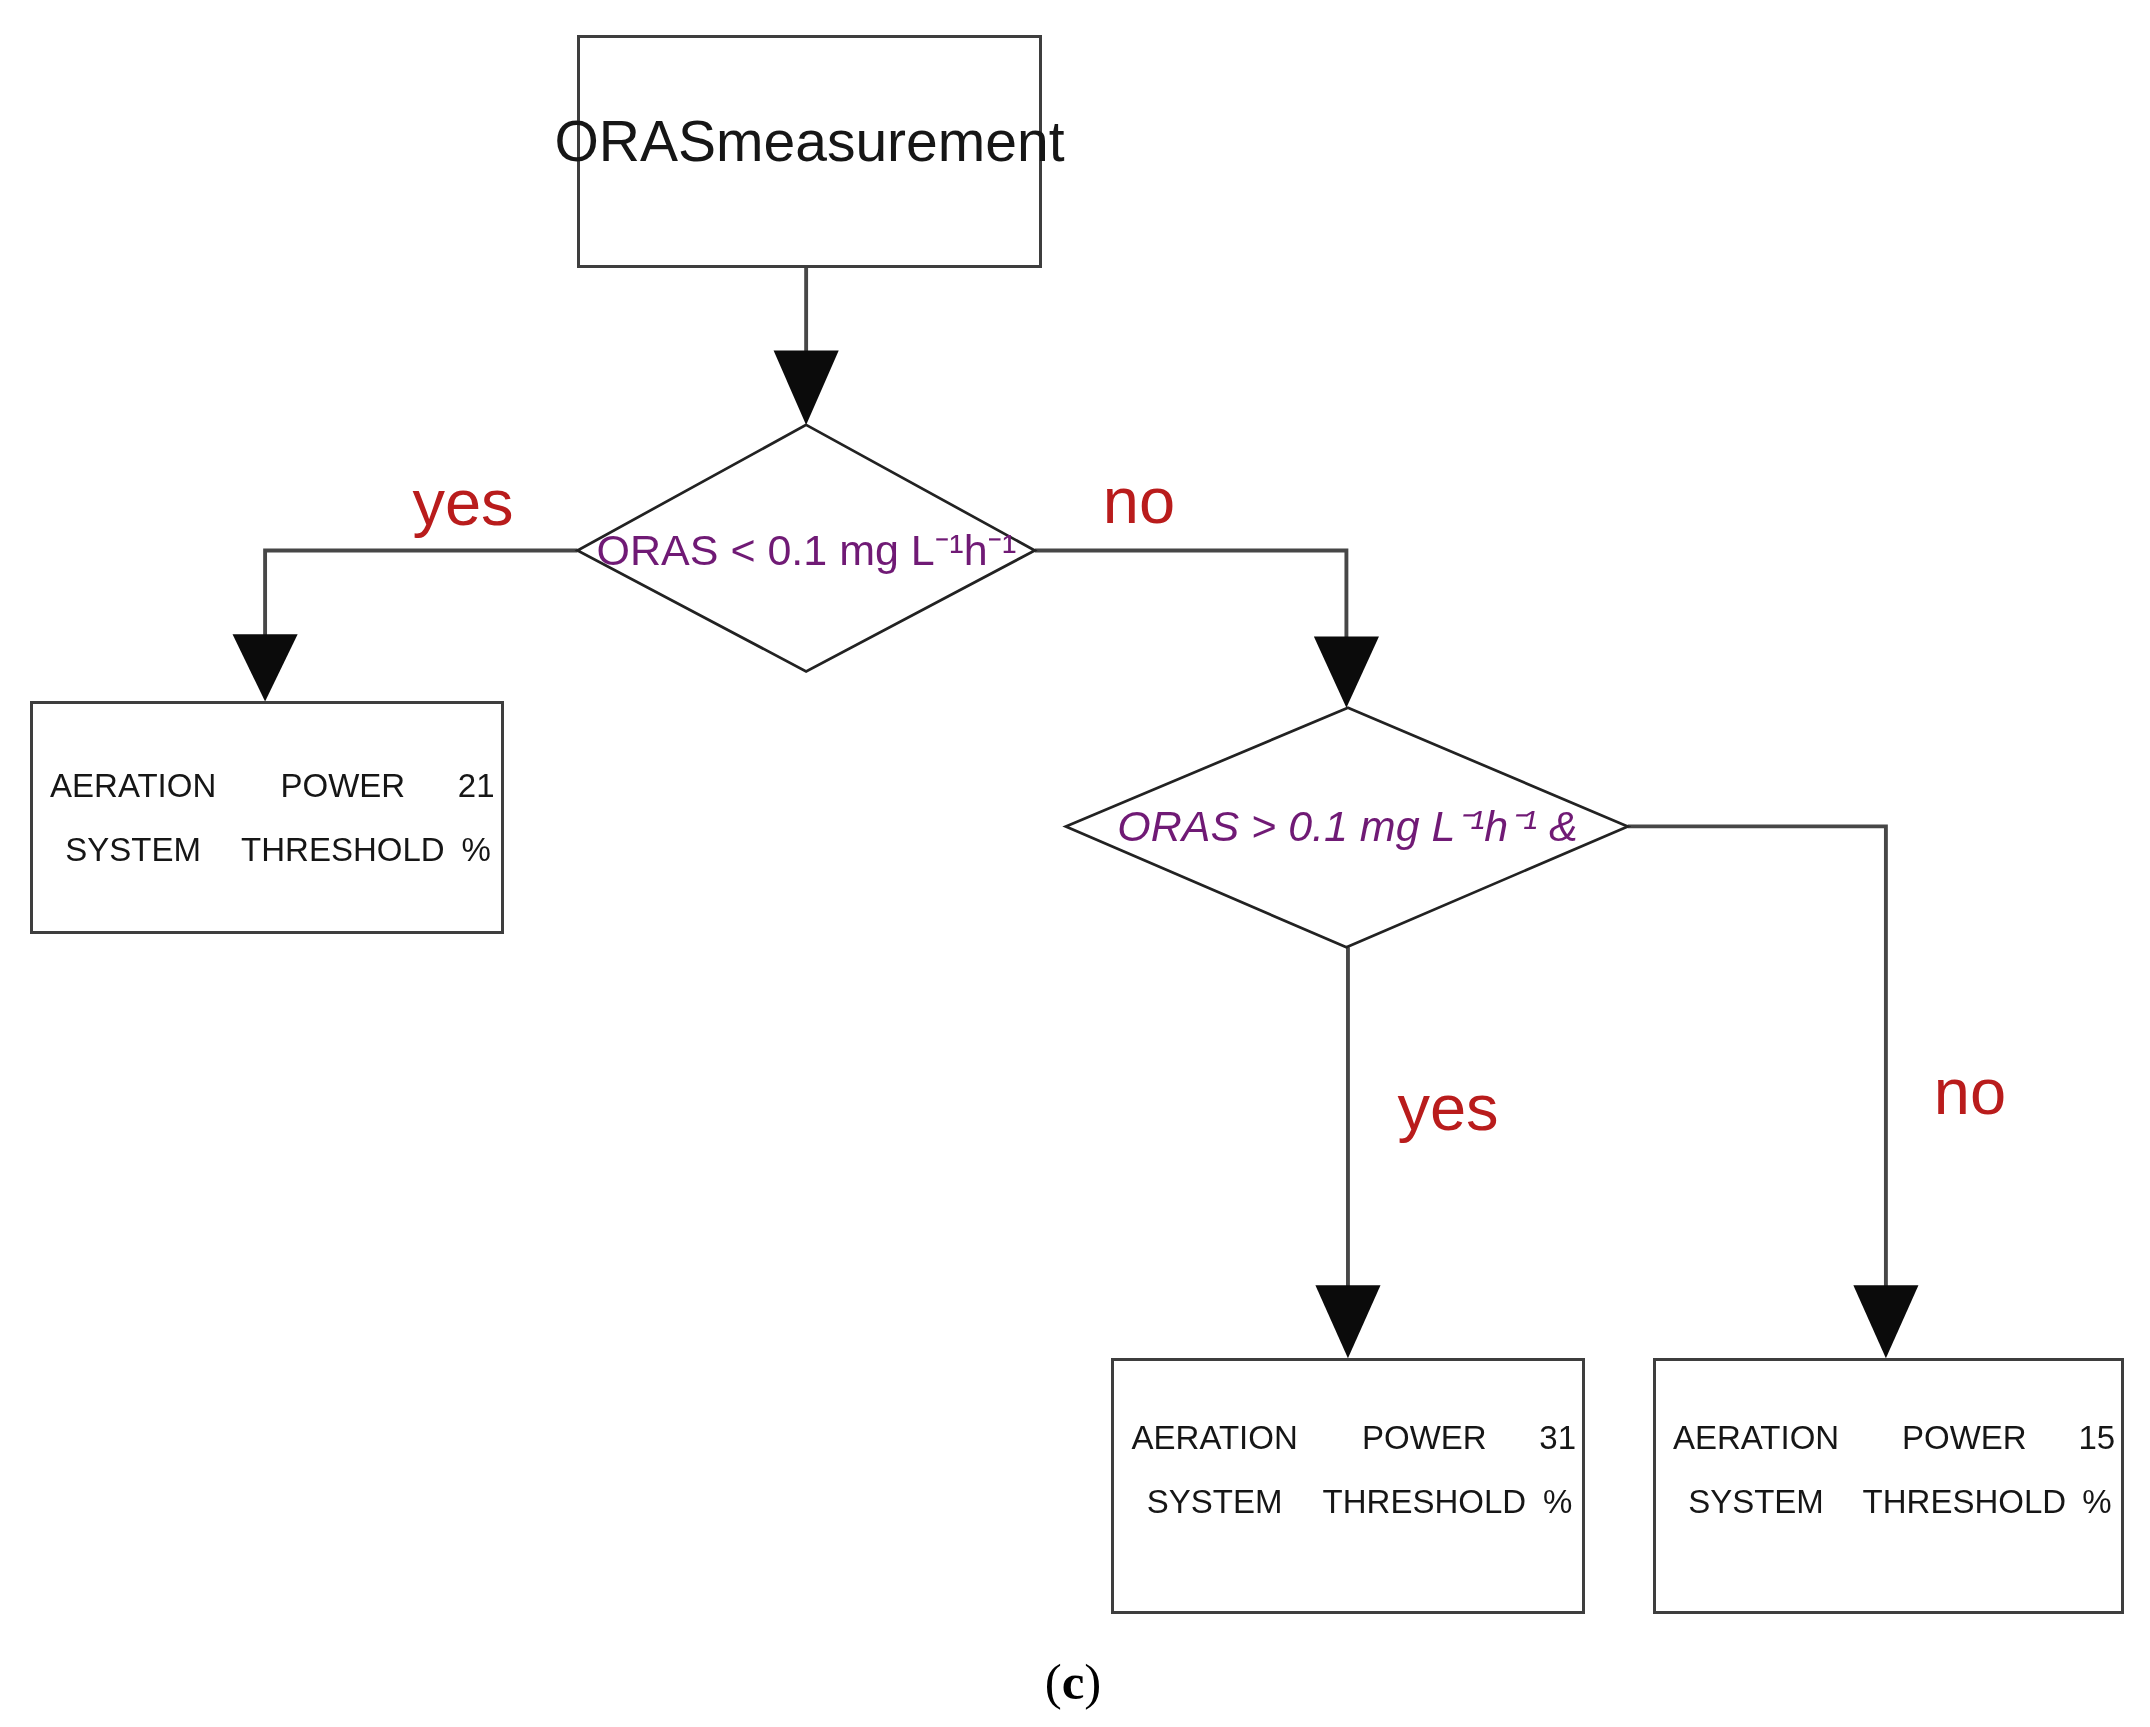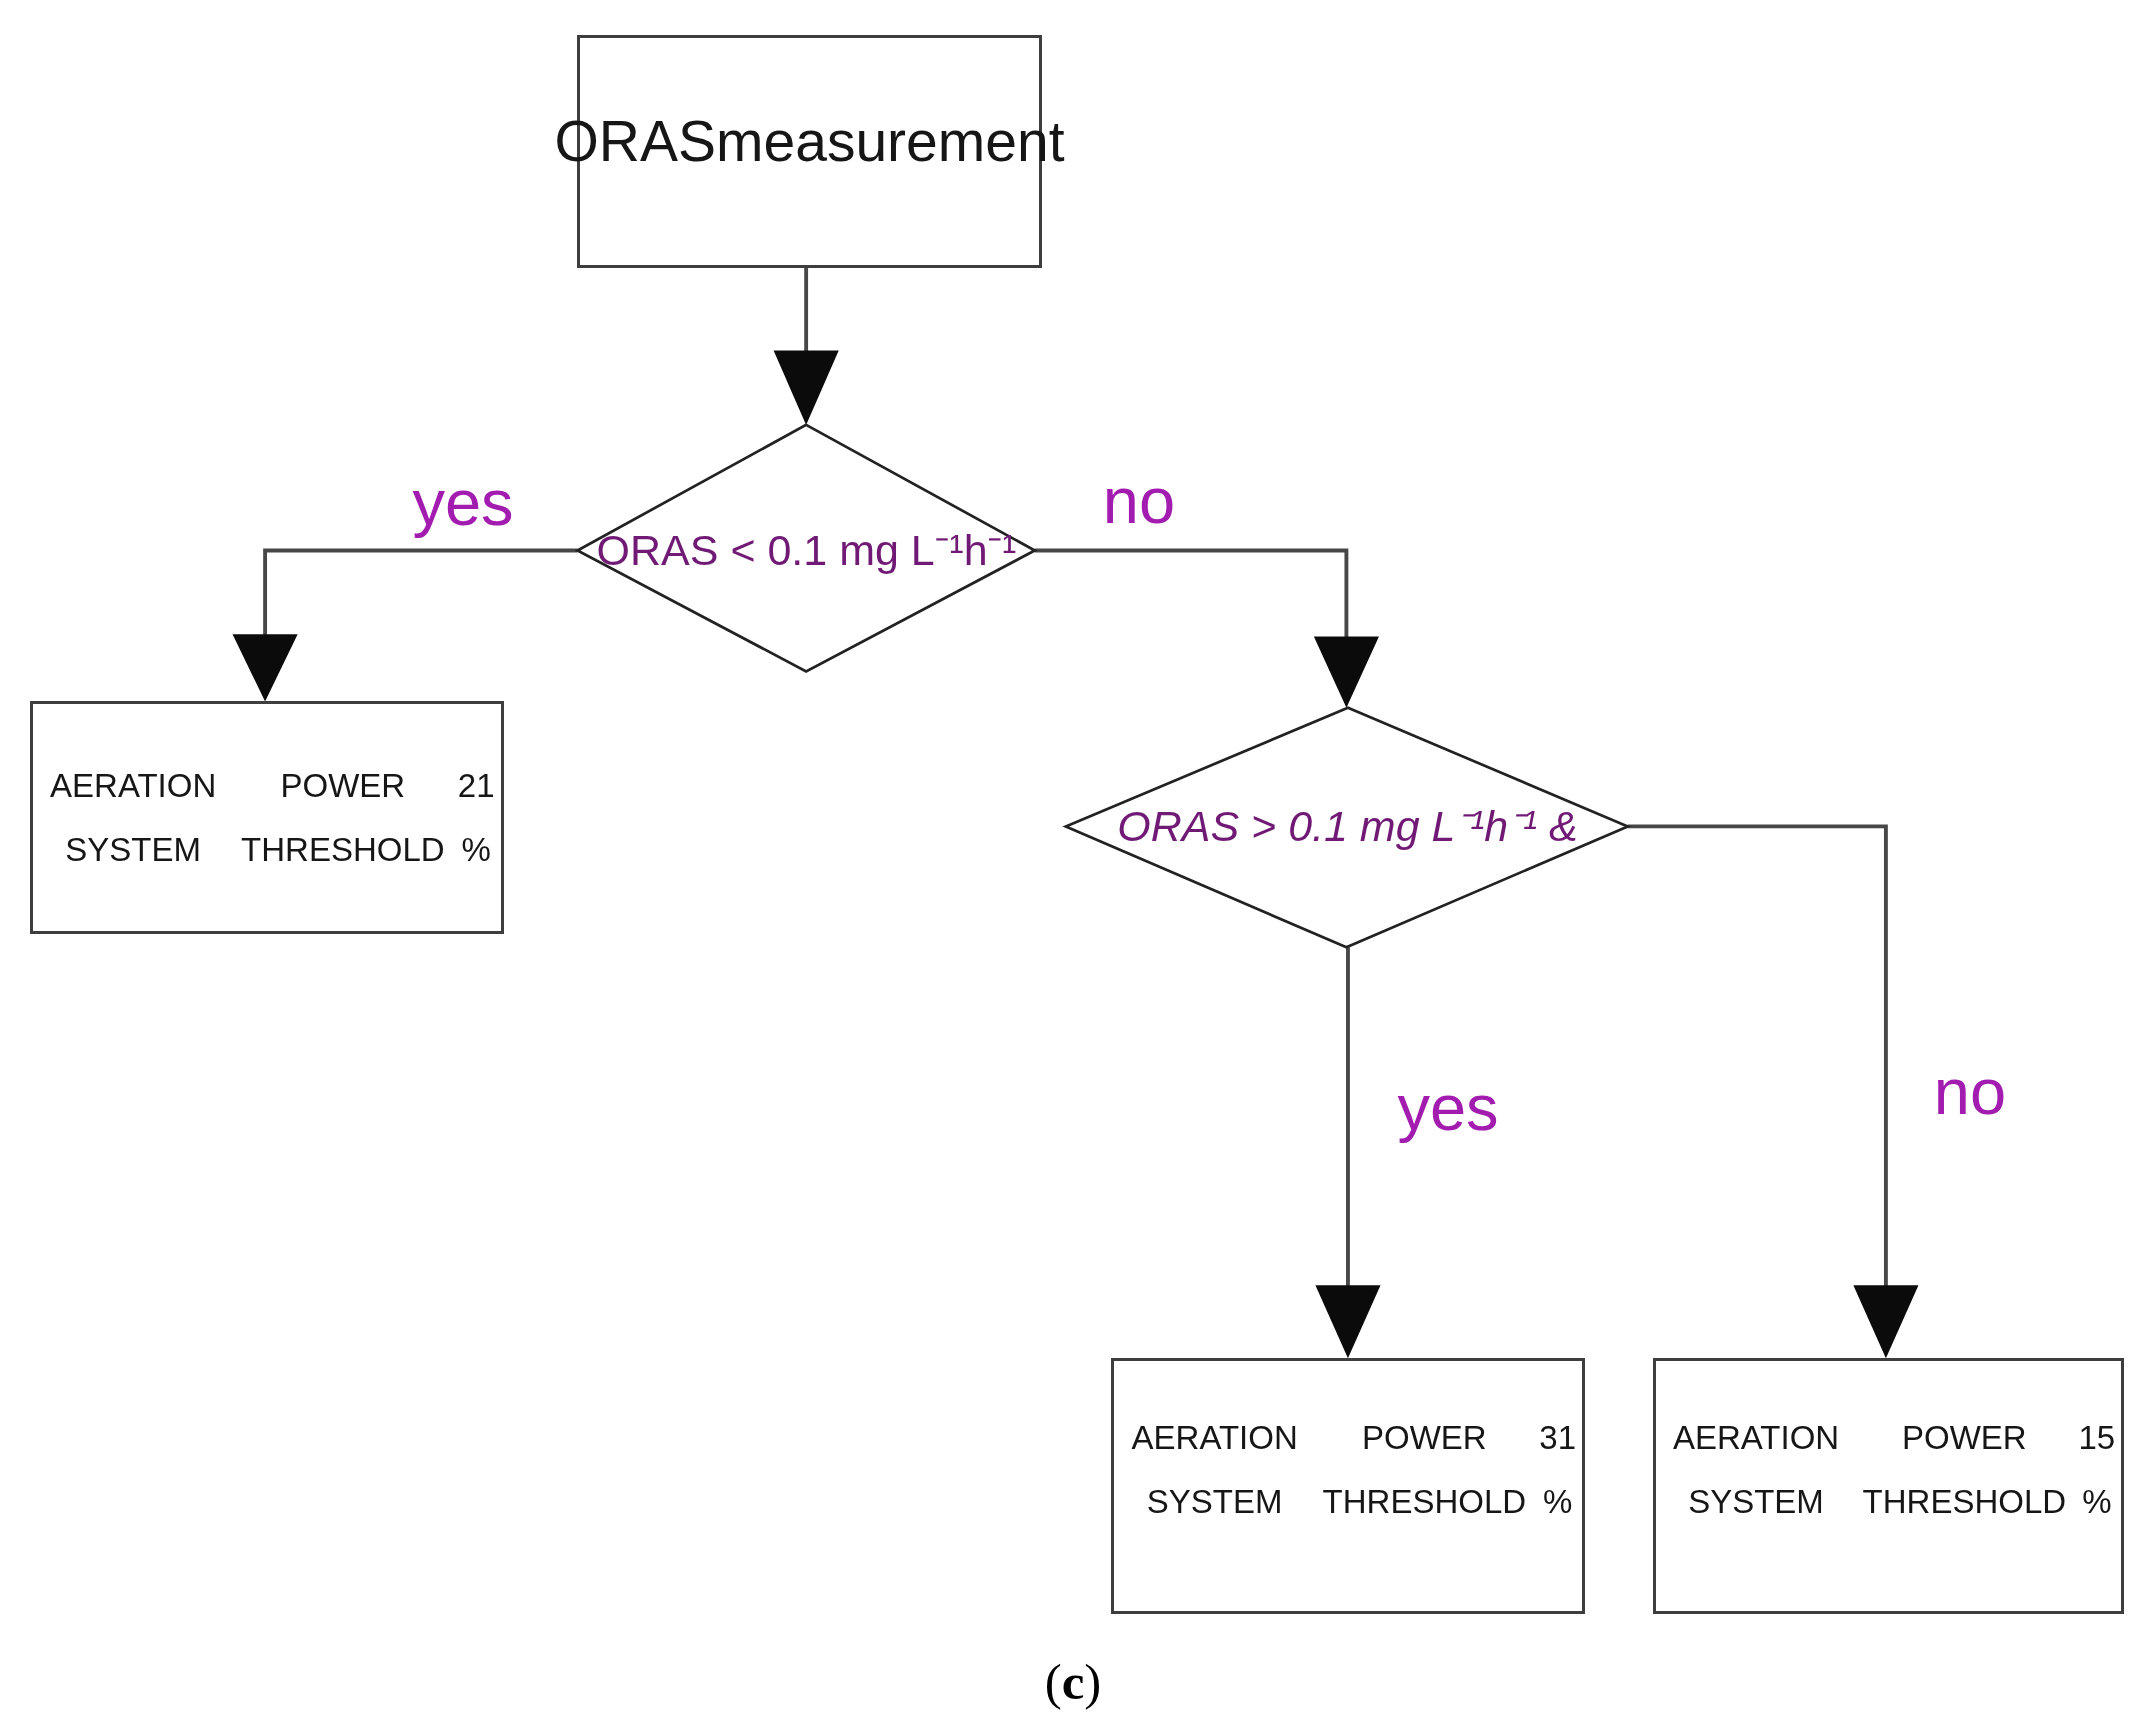--- a/index.html
+++ b/index.html
@@ -71,21 +71,21 @@
     font-size: 43px;
     color: #701a75;
     pointer-events: none;
   }
   .d1-label { left: 574px;  top: 434px; width: 465px; height: 233px; line-height: 51px; }
   .d2-label { left: 1070px; top: 713px; width: 555px; height: 226px; line-height: 59px; font-style: italic; }
   .edge-label {
     position: absolute;
     transform: translate(-50%, -50%);
     font-size: 65px;
-    color: #a21caf;
+    color: #b91c1c;
     white-space: nowrap;
   }
   .lbl-d1-yes { left: 463px;  top: 502px;  }
   .lbl-d1-no  { left: 1139px; top: 500px;  }
   .lbl-d2-yes { left: 1448px; top: 1107px; }
   .lbl-d2-no  { left: 1970px; top: 1091px; }
   .caption {
     position: absolute;
     left: 1073px;
     top: 1682px;

